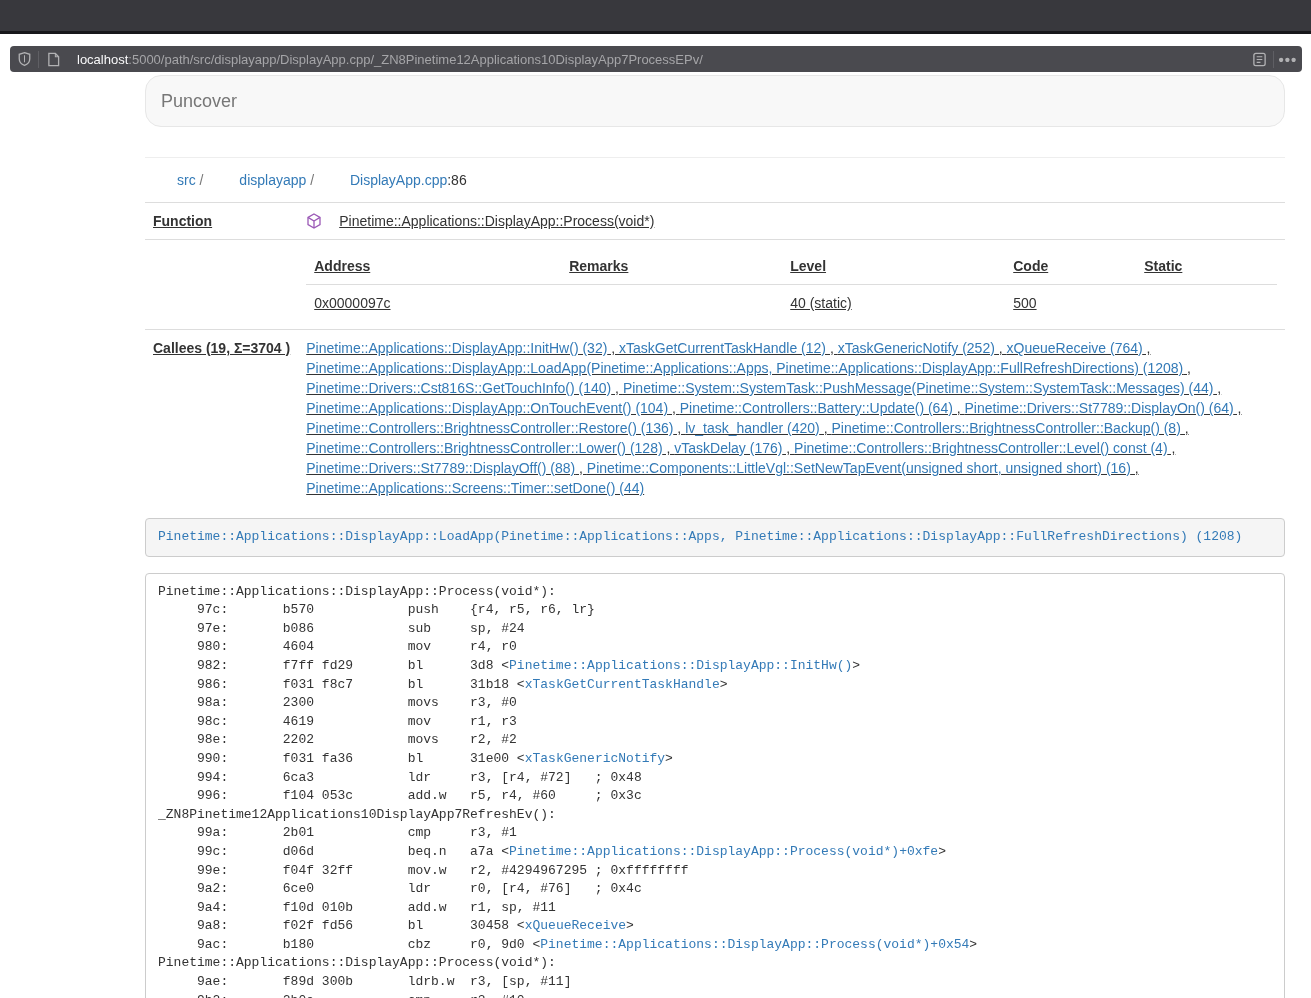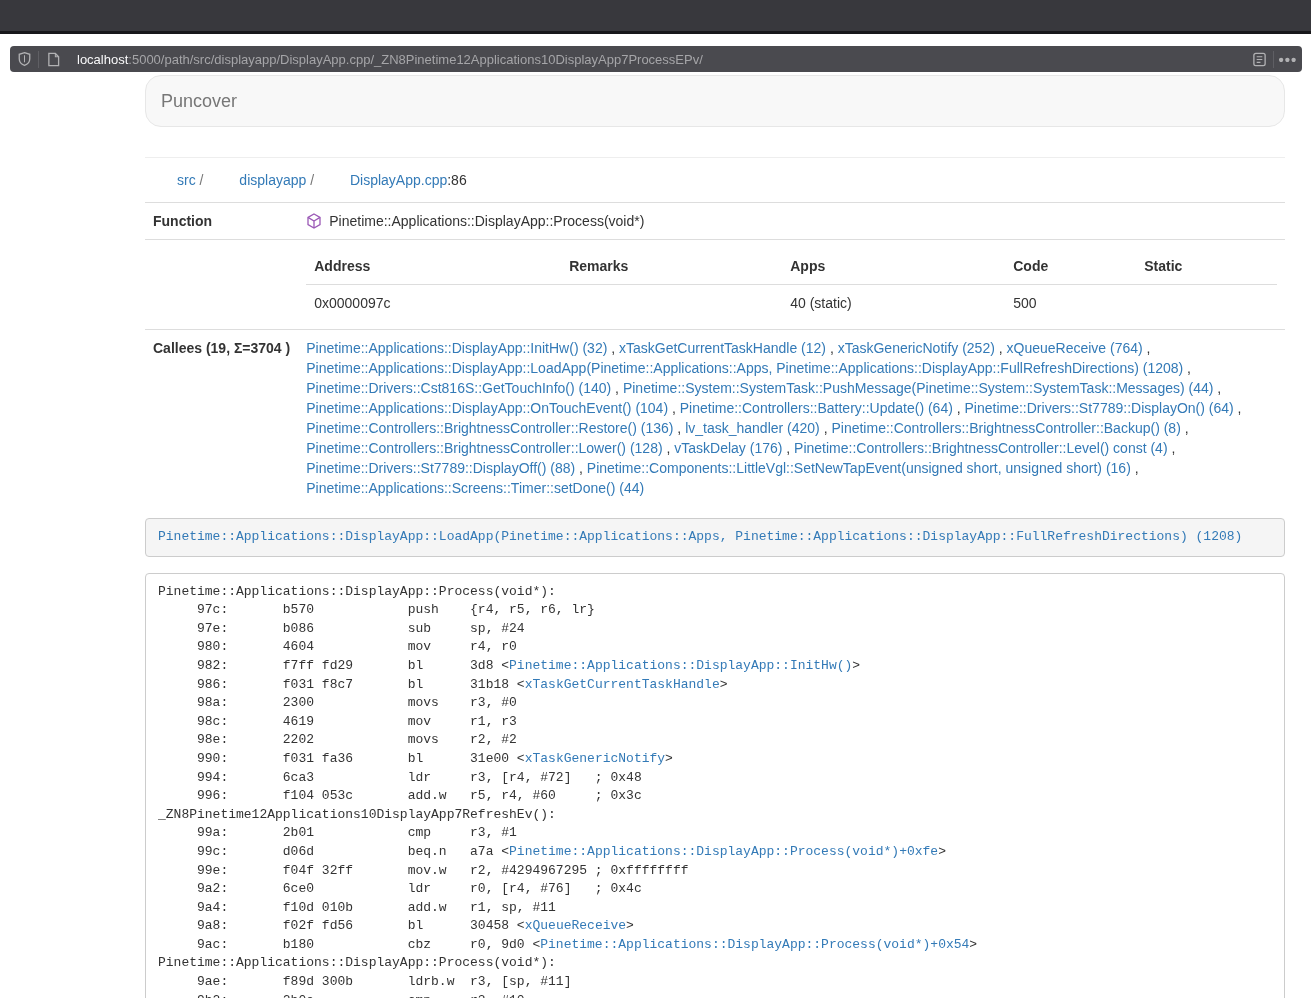--- a/index.html
+++ b/index.html
@@ -21,28 +21,28 @@
   .navbar{height:52px;background:#f8f8f8;border:1px solid #e7e7e7;border-radius:16px;
     display:flex;align-items:center;}
   .brand{padding:0 15px;font-size:18px;color:#777;text-decoration:none;cursor:pointer;}
   hr{border:0;border-top:1px solid #eee;margin:30px 0 0 0;}
   .crumbs{margin:14px 0 14px 0;font-size:14px;}
   .crumbs a{color:var(--link);text-decoration:none;cursor:pointer;margin-left:32px;}
   .bsep{color:#777;}
   
   table.tbl{width:100%;border-collapse:collapse;font-size:14px;line-height:20px;}
   table.tbl>tbody>tr>th, table.tbl>tbody>tr>td{border-top:1px solid #ddd;padding:8px;
-    text-align:left;vertical-align:top;font-weight:normal;}
+    text-align:left;vertical-align:top;font-weight:normal;text-decoration:underline;}
   table.tbl>tbody>tr>th{font-weight:bold;white-space:nowrap;}
   .c1{width:148px;}
   table.inner{width:100%;border-collapse:collapse;}
   table.inner th, table.inner td{padding:8px;text-align:left;font-size:14px;line-height:20px;margin-left:14px;}
   table.inner th{font-weight:bold;border-bottom:1px solid #ddd;}
   col.addr{width:255px;} col.rem{width:221px;} col.stk{width:223px;} col.code{width:131px;}
-  .fn-name{display:flex;align-items:center;gap:7px;}
+  .fn-name{display:flex;align-items:center;gap:17px;}
   .lnk{color:var(--link);text-decoration:none;cursor:pointer;}
   
   pre{font-family:"Liberation Mono","DejaVu Sans Mono",monospace;font-size:13px;
     line-height:18.6px;color:#333;white-space:pre;margin:0;}
   .hl-box{margin-top:12px;background:#f5f5f5;border:1px solid #ccc;border-radius:4px;
     padding:9px 12px;overflow:hidden;}
   .code-box{margin-top:16px;background:#fff;border:1px solid #ccc;border-radius:4px;
     padding:9px 12px;overflow:hidden;}
   svg{display:block;}
 </style>
@@ -110,21 +110,21 @@
                 <col class="addr">
                 <col class="rem">
                 <col class="stk">
                 <col class="code">
                 <col>
               </colgroup>
             <tbody>
             <tr>
               <th>Address</th>
               <th>Remarks</th>
-              <th>Apps</th>
+              <th>Level</th>
               <th>Code</th>
               <th>Static</th>
             </tr>
             <tr>
               <td>0x0000097c</td>
               <td></td>
               <td>40 (static)</td>
               <td>500</td>
               <td></td>
             </tr>

